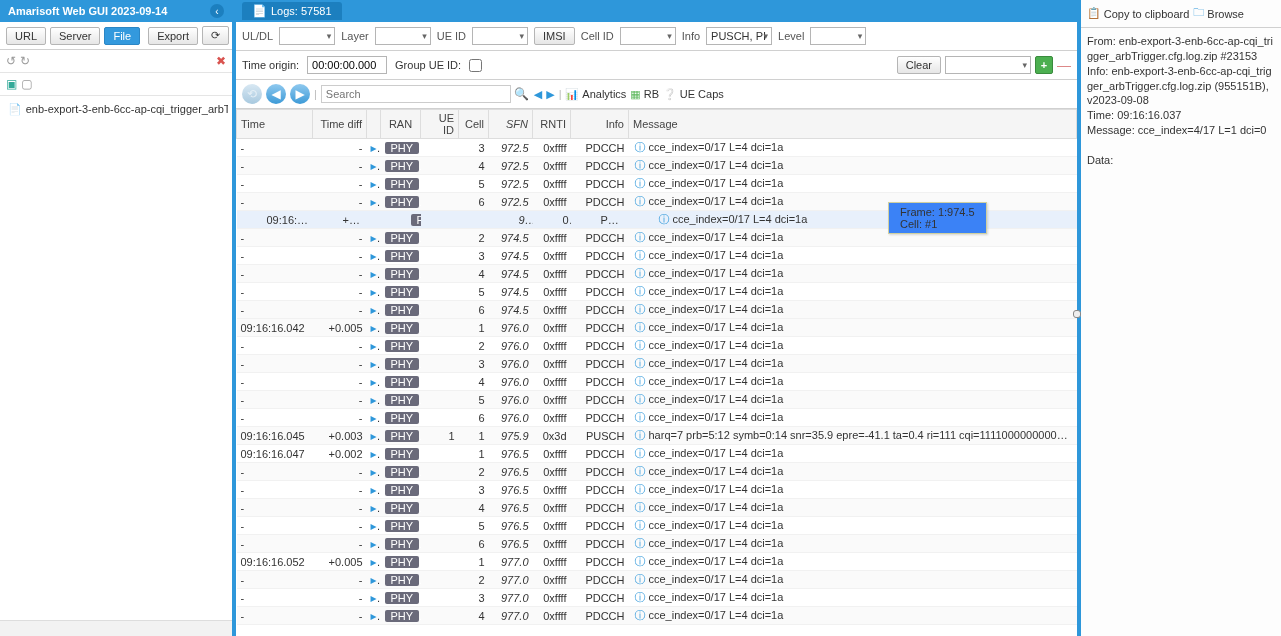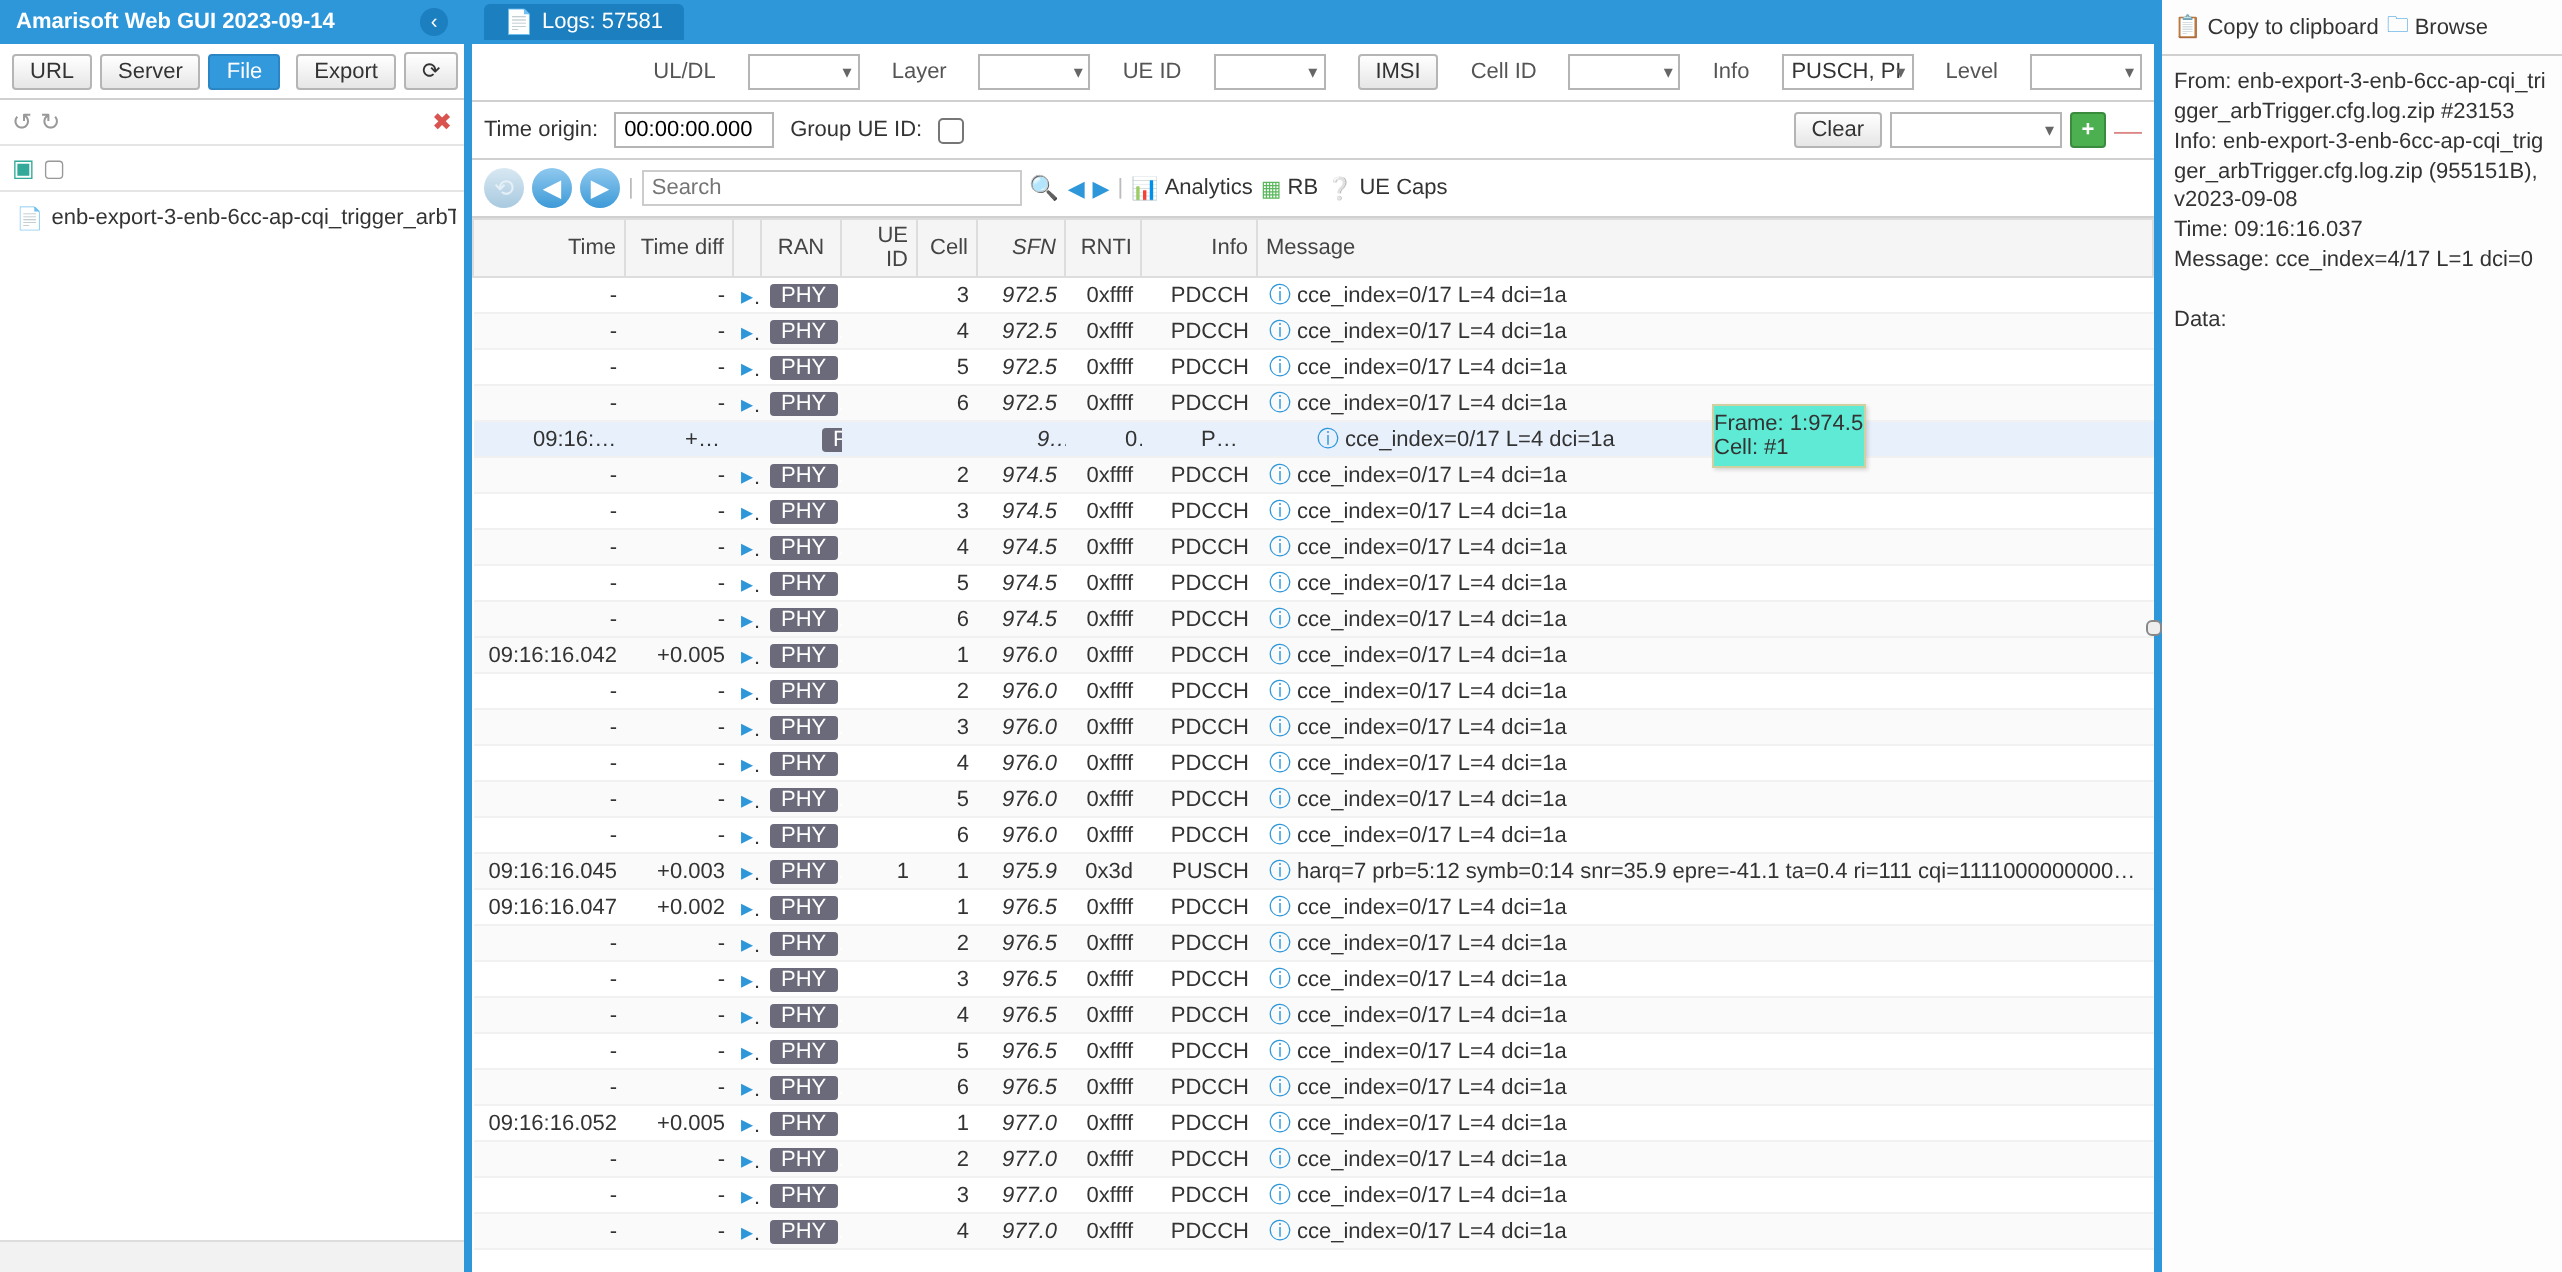--- a/index.html
+++ b/index.html
@@ -21,21 +21,21 @@
   .tree-toolbar .icon.active { color:#3a9;}
   .tree-content { padding:4px 4px; flex:1; overflow:auto;}
   .tree-item { display:flex; align-items:center; gap:4px; padding:2px 4px; white-space:nowrap; overflow:hidden; text-overflow:ellipsis; cursor:pointer;}
   .tree-item .doc-icon { width:14px;height:14px;display:inline-flex;align-items:center;justify-content:center;color:#3a9;}
 
   
   .center-panel { flex:1; display:flex; flex-direction:column; border-right:4px solid #2e97da; min-width:0;}
   .center-header { background:#2e97da; color:#fff; display:flex; align-items:center; gap:6px; padding:3px 6px; height:22px;}
   .center-header .tab { background:#1c7fbf; border-radius:3px 3px 0 0; padding:2px 10px; display:flex; gap:4px; align-items:center;}
   .center-header .doc { font-size:12px;}
-  .filter-bar { display:flex; gap:16px; align-items:center; padding:5px 6px; border-bottom:1px solid #d0d0d0;justify-content:flex-end;}
+  .filter-bar { display:flex; gap:6px; align-items:center; padding:5px 6px; border-bottom:1px solid #d0d0d0;}
   .filter-bar label { color:#555;}
   .combo, .text-input { border:1px solid #b5b5b5; background:#fff; padding:1px 4px; height:18px; font-size:11px; display:flex; align-items:center;}
   .combo { position:relative; }
   .combo .caret { position:absolute; right:3px; color:#666; font-size:9px; }
   .filter-bar2 { display:flex; gap:8px; align-items:center; padding:5px 6px; border-bottom:1px solid #d0d0d0;}
   .filter-bar2 .right { margin-left:auto; display:flex; gap:4px; align-items:center;}
   .plus-btn { background:#4caf50; color:#fff; border:1px solid #3a8b3e; border-radius:2px; width:18px; height:18px; display:flex;align-items:center;justify-content:center;cursor:pointer;font-weight:bold;}
   .minus-btn { color:#d88; font-size:14px; cursor:pointer;}
   .toolbar3 { display:flex; gap:4px; align-items:center; padding:4px 6px; border-bottom:1px solid #d0d0d0;}
   .nav-btn { width:20px;height:20px; border-radius:50%; display:flex;align-items:center;justify-content:center; background:linear-gradient(#8fc9ef,#3d9ad7); color:#fff; cursor:pointer; font-size:12px;}
@@ -53,35 +53,35 @@
   .grid th { background:#f5f5f5; border:1px solid #ddd; padding:2px 4px; font-weight:normal; color:#444; position:sticky; top:0; font-size:11px;}
   .grid td { border-bottom:1px solid #f1f1f1; padding:1px 4px; white-space:nowrap; overflow:hidden; text-overflow:ellipsis; font-size:11px;}
   .grid tr.even td { background:#fafafa;}
   .grid tr.hi td { background:#e8f0fb;padding-left:30px;}
   .grid tr.sel td { background:#c9cdf1;}
   .grid tr.sel td.msg-cell, .grid tr.sel td.msg-cell .underline { position:relative;}
   .ran-pill { background:#6a6a7a; color:#fff; padding:0 6px; border-radius:2px; display:inline-block; width:34px; text-align:center;}
   .dir-arrow { color:#2e97da; font-size:12px;}
   .info-ico { color:#2e97da; font-size:11px; margin-right:3px;}
   .underline { border-bottom:1px solid #d9534f;}
-  .col-time{width:76px;text-align:right;} .col-diff{width:54px;text-align:right;} .col-dir{width:14px;text-align:center;} .col-ran{width:40px;text-align:center;}
+  .col-time{width:76px;text-align:left;} .col-diff{width:54px;text-align:right;} .col-dir{width:14px;text-align:center;} .col-ran{width:40px;text-align:center;}
   .col-ueid{width:38px;text-align:right;} .col-cell{width:30px;text-align:right;} .col-sfn{width:44px;text-align:right;font-style:italic;} .col-rnti{width:38px;text-align:right;}
   .col-info{width:58px;text-align:right;} .col-msg{text-align:left;}
   .grid td.col-msg { padding-left:6px;}
 
   
   .right-panel { width:200px; display:flex; flex-direction:column; background:#fdfdfd;}
   .right-toolbar { display:flex; gap:4px; padding:4px 6px; border-bottom:1px solid #d0d0d0;}
   .right-content { padding:6px 6px; font-size:11px; line-height:1.35; word-break:break-all; flex:1; overflow:auto;}
   .right-content .mono { font-family:"Courier New",monospace; font-size:11px; white-space:pre;}
   .right-content .csi { border-bottom:1px solid #d9534f;}
   .scroll-knob { position:absolute; top:310px; left: 1073px; width:8px; height:8px; border:1px solid #888; background:#eee; border-radius:3px;}
   
   
-  .tooltip { position:absolute; left:856px; top:202px; background:#5eead4; border:1px solid #d0d0a0; padding:3px 0; font-size:11px; box-shadow:1px 1px 2px rgba(0,0,0,0.15);}
+  .tooltip { position:absolute; left:888px; top:202px; background:#3b82f6; border:1px solid #d0d0a0; padding:3px 11px; font-size:11px; box-shadow:1px 1px 2px rgba(0,0,0,0.15);}
   
   
   .left-hscroll { height:16px; border-top:1px solid #ddd; background:#f2f2f2;}
 
   input[type=checkbox]{ vertical-align:middle;}
 </style>
 </head>
 <body>
 
 <div class="root">

